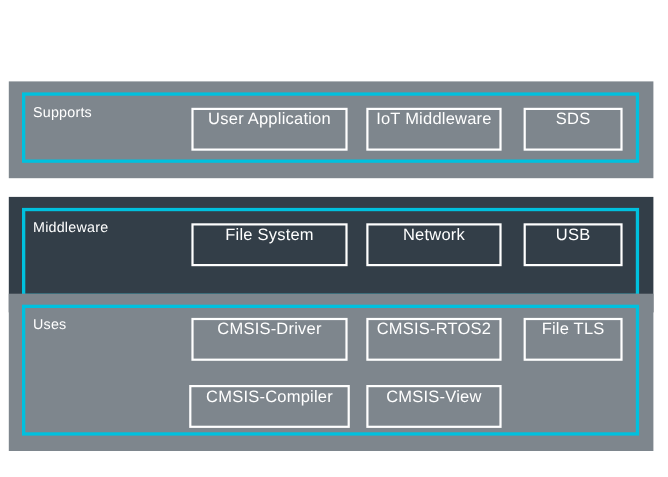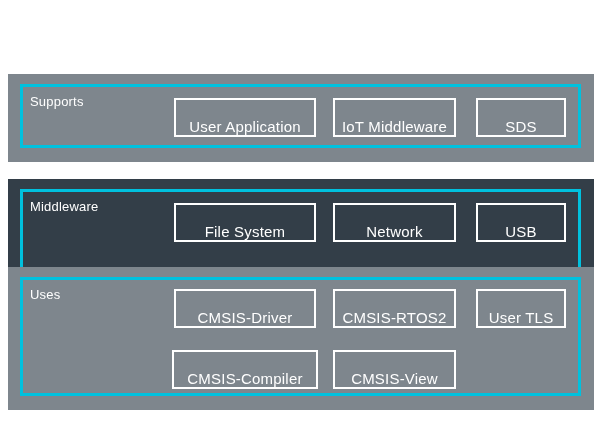--- a/index.html
+++ b/index.html
@@ -52,21 +52,21 @@
     letter-spacing: 0.2px;
     white-space: nowrap;
   }
   .box {
     position: absolute;
     height: 39px;
     border: 2px solid var(--box_border);
     color: var(--text);
     font-size: 15px;
     display: flex;
-    align-items: flex-end;
+    align-items: flex-start;
     justify-content: center;
     white-space: nowrap;
     letter-spacing: 0.2px;
   }
   
   .c1 { left: 166px; width: 142px; }
   .c2 { left: 325px; width: 123px; }
   .c3 { left: 468px; width: 90px;  }
   .c1w { left: 164px; width: 146px; } 
   
@@ -110,21 +110,21 @@
   <div class="band gray" id="band-uses">
     <div class="frame"></div>
     <div class="band-label">Uses</div>
     <div class="box c1 r-top">
       <span>CMSIS-Driver</span>
     </div>
     <div class="box c2 r-top">
       <span>CMSIS-RTOS2</span>
     </div>
     <div class="box c3 r-top">
-      <span>User TLS</span>
+      <span>File TLS</span>
     </div>
     <div class="box c1w r-bot">
       <span>CMSIS-Compiler</span>
     </div>
     <div class="box c2 r-bot">
       <span>CMSIS-View</span>
     </div>
   </div>
 
 </div>

